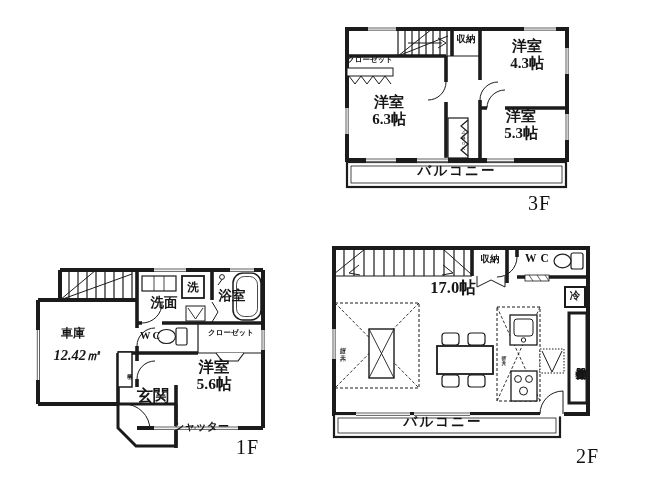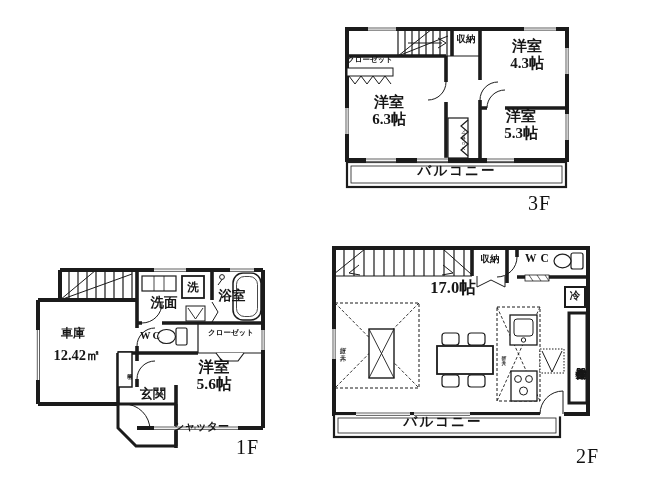--- a/index.html
+++ b/index.html
@@ -229,28 +229,28 @@
           <rect x="224.8" y="74" width="4.4" height="20" fill="#ffffff" stroke="none"></rect>
             <path d="M226,74 V94 M228.2,74 V94"></path>
           <rect x="0.2" y="74" width="4.2" height="50" fill="#ffffff" stroke="none"></rect>
             <path d="M1.3,74 V124 M3.5,74 V124"></path>
           <rect x="118" y="169.8" width="84" height="4.4" fill="#ffffff" stroke="none"></rect>
             <path d="M118,171 H202 M118,173.4 H202 M159,171 V173.4"></path>
         </g>
       </g>
     </svg>
     <div class="lbl" style="left:4px;top:72px;width:66px;font-size:12px;font-family:Liberation Mono, monospace;">車庫</div>
-    <div class="lbl" style="left:0px;top:92px;width:82px;font-size:14.5px;">12.42㎡</div>
+    <div class="lbl" style="left:0px;top:92px;width:82px;font-size:14.5px;font-style:italic;">12.42㎡</div>
     <div class="lbl" style="left:147px;top:25px;width:20px;font-size:11.5px;">洗</div>
     <div class="lbl" style="left:102px;top:40px;width:52px;font-size:13.5px;">洗面</div>
     <div class="lbl" style="left:172px;top:33px;width:48px;font-size:13.5px;">浴室</div>
     <div class="lbl" style="left:102px;top:74px;width:26px;font-size:10.5px;letter-spacing:2px;">WC</div>
     <div class="lbl" style="left:164px;top:73px;width:62px;font-size:7.5px;">クローゼット</div>
     <div class="lbl vert" style="left:84px;top:99px;width:11px;height:30px;font-size:4.8px;font-weight:normal;">玄関収納</div>
-    <div class="lbl" style="left:96px;top:131px;width:42px;font-size:13px;">玄関</div>
+    <div class="lbl" style="left:96px;top:131px;width:42px;font-size:16px;">玄関</div>
     <div class="lbl two-line" style="left:134px;top:102px;width:88px;font-size:15.5px;">
       <span>洋室</span>
       <span>5.6帖</span>
     </div>
     <div class="lbl" style="left:130px;top:164px;width:70px;font-size:11px;font-weight:bold;">シャッター</div>
   </div>
   <div class="floortag" style="left:236px;top:436px;">1F</div>
 
 </div>
 

